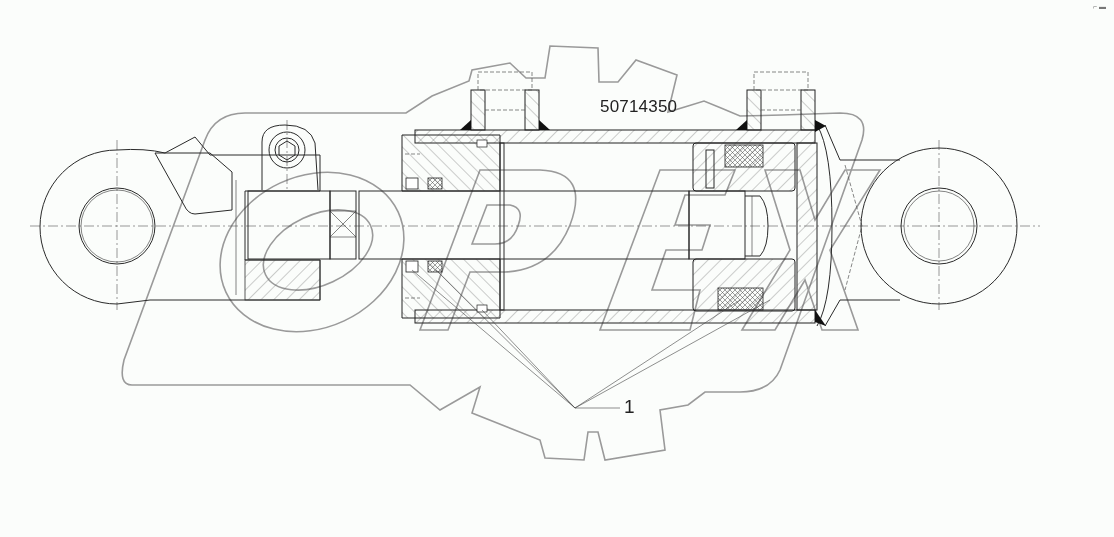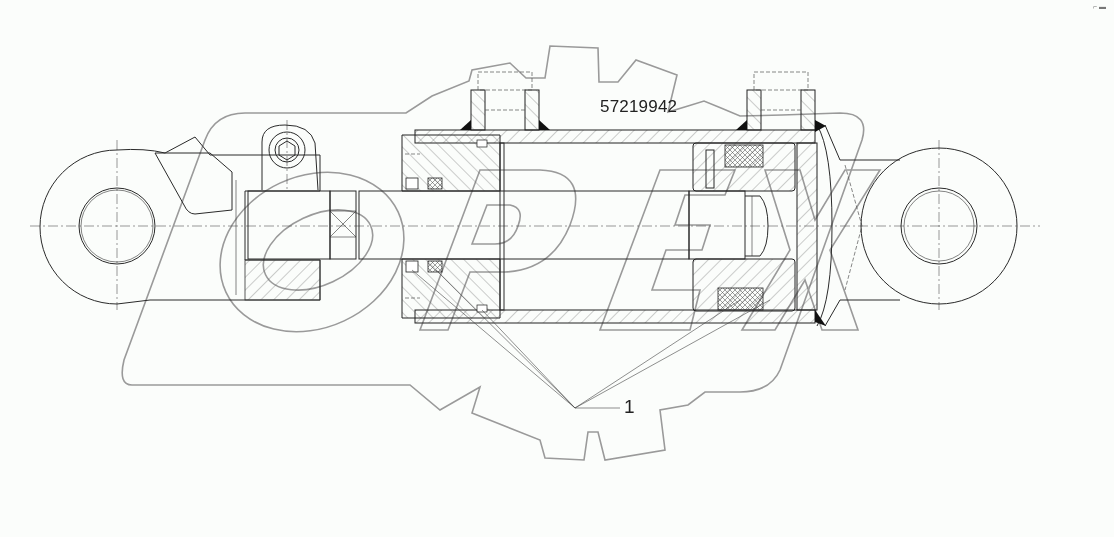--- a/index.html
+++ b/index.html
@@ -141,15 +141,15 @@
   <g>
     <line class="leader" x1="575" y1="408" x2="412" y2="270"></line>
     <line class="leader" x1="575" y1="408" x2="436" y2="270"></line>
     <line class="leader" x1="575" y1="408" x2="482" y2="310"></line>
     <line class="leader" x1="575" y1="408" x2="740" y2="300"></line>
     <line class="leader" x1="575" y1="408" x2="770" y2="300"></line>
     <line class="leader" x1="575" y1="408" x2="620" y2="408"></line>
   </g>
 </svg>
 
-<div class="part-number">57219942</div>
+<div class="part-number">50714350</div>
 <div class="callout-label">1</div>
 <div class="corner-mark">⌐ ▬</div>
 
 </body></html>

